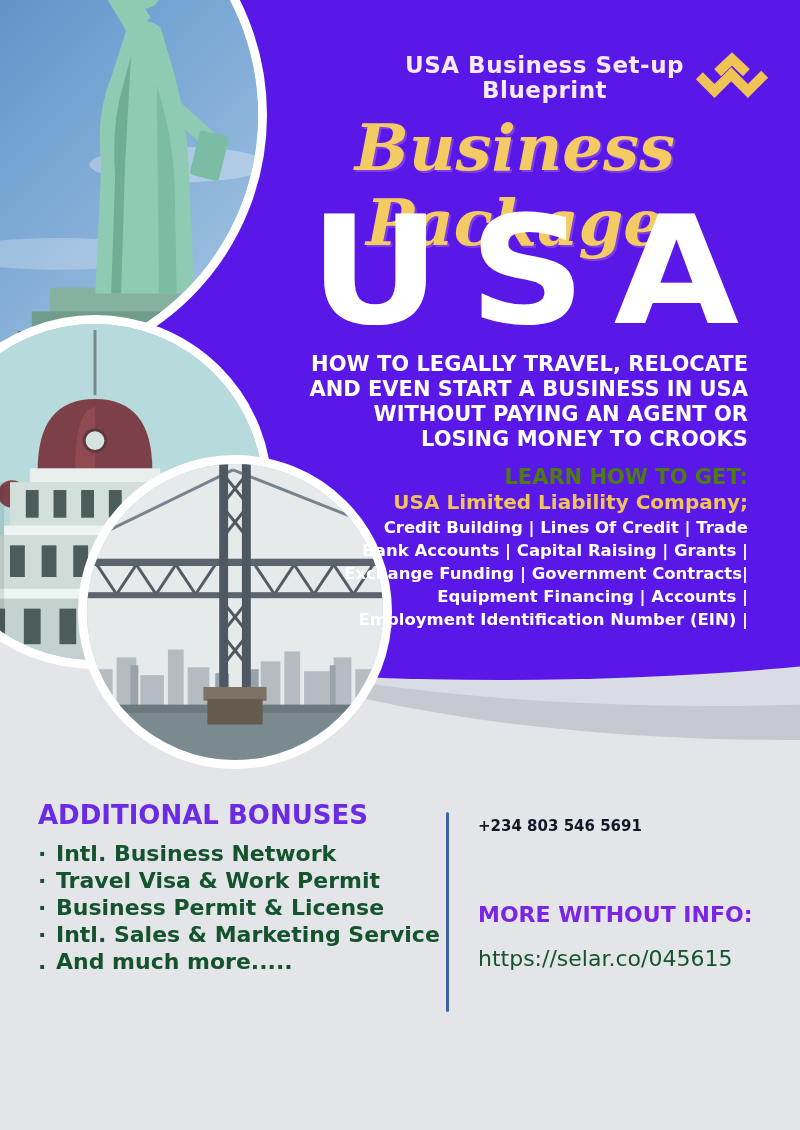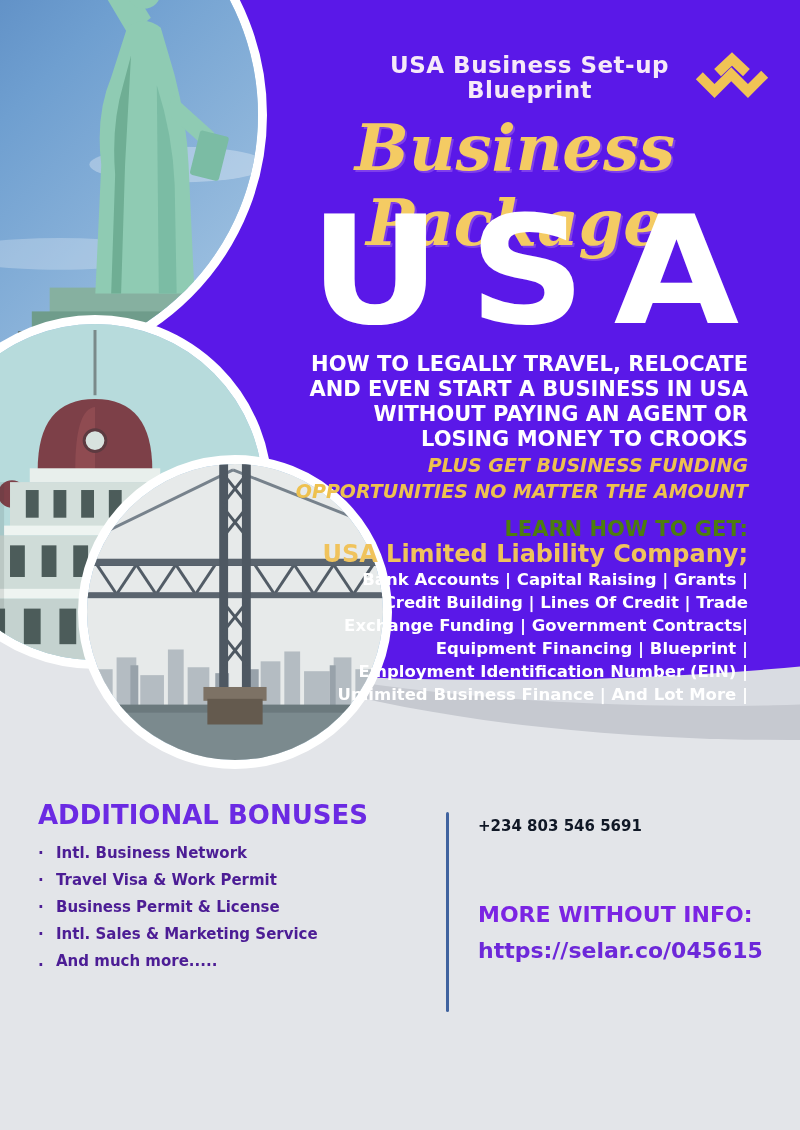--- a/index.html
+++ b/index.html
@@ -15,50 +15,50 @@
            border-radius:0 0 50% 50%/0 0 140px 140px;z-index:3;}
 
   
   .photo{position:absolute;border-radius:50%;border:9px solid #ffffff;overflow:hidden;background:#9cc3e2;}
   .photo svg{display:block;width:100%;height:100%;}
   .photo-statue{left:-247px;top:-142px;width:496px;height:496px;z-index:4;}
   .photo-building{left:-82px;top:315px;width:336px;height:336px;z-index:5;}
   .photo-bridge{left:78px;top:455px;width:296px;height:296px;z-index:6;}
 
   
-  .brand{position:absolute;top:50px;right:30px;display:flex;align-items:center;gap:25px;z-index:10;}
+  .brand{position:absolute;top:50px;right:30px;display:flex;align-items:center;gap:10px;z-index:10;}
   .brand-text{text-align:center;color:#f6e9f8;font-weight:bold;font-size:23px;line-height:25px;letter-spacing:.5px;}
   .brand-icon{width:76px;height:56px;}
 
   
   .script-title{position:absolute;left:280px;top:110px;width:470px;z-index:10;text-align:center;
     font-family:"DejaVu Serif","Liberation Serif",serif;font-style:italic;font-weight:bold;
     font-size:64px;color:#f4cb63;text-shadow:2px 2px 0 rgba(170,110,240,.45);}
   .country{position:absolute;left:285px;top:196px;width:465px;z-index:10;text-align:center;
     font-size:150px;line-height:1;font-weight:bold;color:#ffffff;letter-spacing:26px;padding-left:20px;
     transform:scaleX(1.08);transform-origin:center;}
   .copy{position:absolute;left:282px;top:352px;width:466px;z-index:10;text-align:right;}
   .p-white{color:#ffffff;font-weight:bold;font-size:21px;line-height:25px;margin:0;}
   .p-gold{color:#eec14f;font-weight:bold;font-style:italic;font-size:19px;line-height:26px;margin:0;}
   .learn-h{color:#4d7c0f;font-weight:bold;font-size:21px;line-height:22px;margin:14px 0 0 0;}
-  .learn-gold{color:#f0c35c;font-weight:bold;font-size:24px;line-height:24px;margin:2px 0 0 0;}
+  .learn-gold{color:#f0c35c;font-weight:bold;font-size:20px;line-height:24px;margin:2px 0 0 0;}
   .svc{margin-top:2px;}
   .svc-line{color:#ffffff;font-weight:bold;font-size:16.5px;line-height:23px;}
 
   
   .bonuses{position:absolute;left:38px;top:800px;width:420px;z-index:10;}
   .b-head{color:#6b2ae3;font-weight:bold;font-size:26px;line-height:30px;margin:0 0 10px 0;}
-  .b-item{color:#4c1d95;font-weight:bold;font-size:15px;line-height:27px;}
+  .b-item{color:#14532d;font-weight:bold;font-size:22px;line-height:27px;}
   .b-bullet{display:inline-block;min-width:12px;margin-right:6px;}
   .divider{position:absolute;left:446px;top:812px;width:3px;height:200px;background:#40639f;border-radius:2px;z-index:10;}
   .contact{position:absolute;left:478px;top:800px;width:300px;z-index:10;}
   .c-label{color:#7b24e3;font-weight:bold;font-size:22px;line-height:26px;margin:0;}
   .c-phone{color:#101826;font-weight:bold;font-size:15px;line-height:28px;margin:12px 0 0 0;}
   .c-more{margin-top:62px;}
-  .c-url{color:#6d28d9;font-weight:bold;font-size:22px;line-height:26px;margin:10px 0 0 0;}
+  .c-url{color:#14532d;font-weight:normal;font-size:22px;line-height:26px;margin:18px 0 0 0;}
 </style>
 </head>
 <body>
 
 <div class="page">
 
   <div class="arc-dark"></div>
   <div class="arc-mid"></div>
   <div class="hero-bg"></div>
 
@@ -223,30 +223,28 @@
       <polyline points="31,23 50,5 69,23" fill="none" stroke="#f0c355" stroke-width="13"></polyline>
       <polyline points="7,27 27,47 49,25 71,47 93,25" fill="none" stroke="#f0c355" stroke-width="13"></polyline>
     </svg>
   </div>
 
   <div class="script-title">Business Package</div>
   <div class="country">USA</div>
 
   <div class="copy">
     <p class="p-white">HOW TO LEGALLY TRAVEL, RELOCATE AND EVEN START A BUSINESS IN USA WITHOUT PAYING AN AGENT OR LOSING MONEY TO CROOKS</p>
-    <p class="p-gold">PLUS GET BUSINESS FUNDING OPPORTUNITIES NO MATTER THE AMOUNT</p>
     <p class="learn-h">LEARN HOW TO GET:</p>
     <p class="learn-gold">USA Limited Liability Company;</p>
     <div class="svc">
+      <div class="svc-line">Credit Building | Lines Of Credit |  Trade</div>
       <div class="svc-line">Bank Accounts | Capital Raising | Grants |</div>
-      <div class="svc-line">Credit Building | Lines Of Credit |  Trade</div>
       <div class="svc-line">Exchange Funding | Government Contracts|</div>
-      <div class="svc-line">Equipment Financing | Blueprint |</div>
+      <div class="svc-line">Equipment Financing | Accounts |</div>
       <div class="svc-line">Employment Identification Number (EIN) |</div>
-      <div class="svc-line">Unlimited Business Finance | And  Lot More |</div>
     </div>
   </div>
 
   <div class="bonuses">
     <h2 class="b-head">ADDITIONAL BONUSES</h2>
     <div class="b-item"><span class="b-bullet">·</span><span>Intl. Business Network</span></div>
     <div class="b-item"><span class="b-bullet">·</span><span>Travel Visa &amp; Work Permit</span></div>
     <div class="b-item"><span class="b-bullet">·</span><span>Business Permit &amp; License</span></div>
     <div class="b-item"><span class="b-bullet">·</span><span>Intl. Sales &amp; Marketing Service</span></div>
     <div class="b-item"><span class="b-bullet">.</span><span>And much more.....</span></div>

